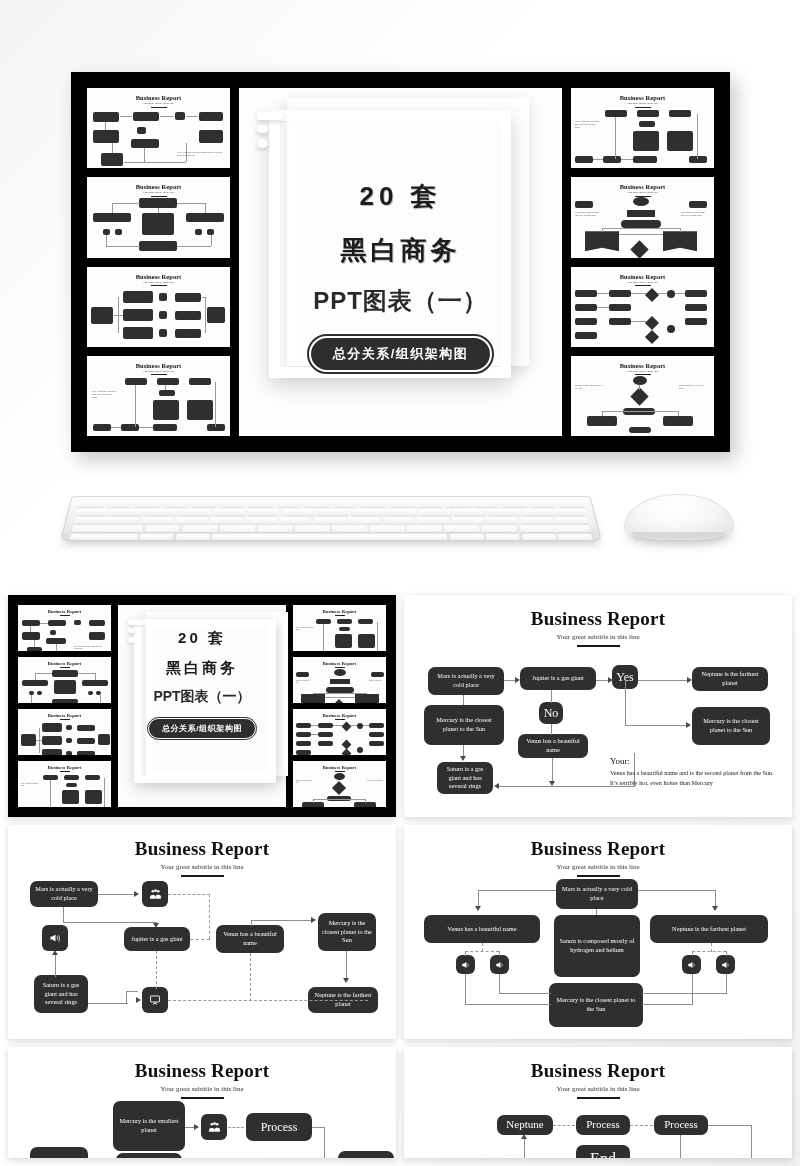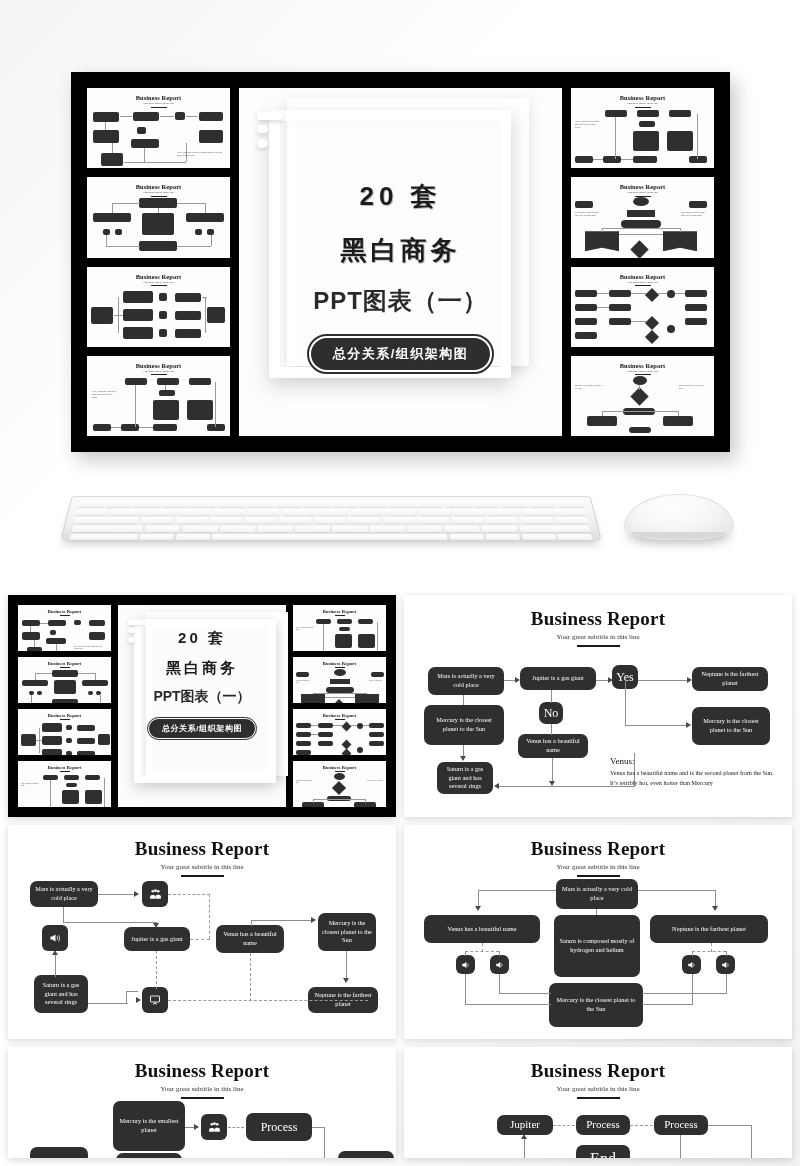--- a/index.html
+++ b/index.html
@@ -695,21 +695,21 @@
           <div class="ln" style="left:59px;top:46px;width:1px;height:10px"></div>
           <div class="ln" style="left:59px;top:96px;width:1px;height:12px"></div>
           <div class="arw d" style="left:56px;top:107px"></div>
           <div class="ln" style="left:148px;top:109px;width:1px;height:24px"></div>
           <div class="arw d" style="left:145px;top:132px"></div>
           <div class="ln" style="left:230px;top:104px;width:1px;height:34px"></div>
           <div class="ln" style="left:95px;top:137px;width:136px;height:1px"></div>
           <div class="arw l" style="left:90px;top:134px"></div>
 
           <div class="note-t" style="left:206px;top:107px;width:172px">
-            <div class="note-h">Venus:</div>
+            <div class="note-h">Your:</div>
             <div class="note-b">Venus has a beautiful name and is the second planet from the Sun. It’s terribly hot, even hotter than Mercury</div>
           </div>
         </div>
       </div>
     </div>
   </div>
 
   <div class="gridrow">
 
     <div class="card tall">
@@ -877,21 +877,21 @@
       </div>
     </div>
 
     <div class="card clip">
       <div class="slide">
         <div class="s-title">Business Report</div>
         <div class="s-sub">Your great subtitle in this line</div>
         <div class="s-rule"></div>
 
         <div class="s-canvas">
-          <div class="bx big" style="left:93px;top:14px;width:56px;height:20px;font-size:11px">Jupiter</div>
+          <div class="bx big" style="left:93px;top:14px;width:56px;height:20px;font-size:11px">Neptune</div>
           <div class="bx big" style="left:172px;top:14px;width:54px;height:20px;font-size:11px">Process</div>
           <div class="bx big" style="left:250px;top:14px;width:54px;height:20px;font-size:11px">Process</div>
           <div class="bx big" style="left:172px;top:44px;width:54px;height:28px;font-size:16px">End</div>
           <div class="lnd" style="left:149px;top:24px;width:22px"></div>
           <div class="lnd" style="left:226px;top:24px;width:23px"></div>
           <div class="ln" style="left:120px;top:38px;width:1px;height:34px"></div>
           <div class="arw u" style="left:117px;top:33px"></div>
           <div class="ln" style="left:276px;top:34px;width:1px;height:38px"></div>
           <div class="ln" style="left:304px;top:24px;width:44px;height:1px"></div>
           <div class="ln" style="left:347px;top:24px;width:1px;height:48px"></div>

